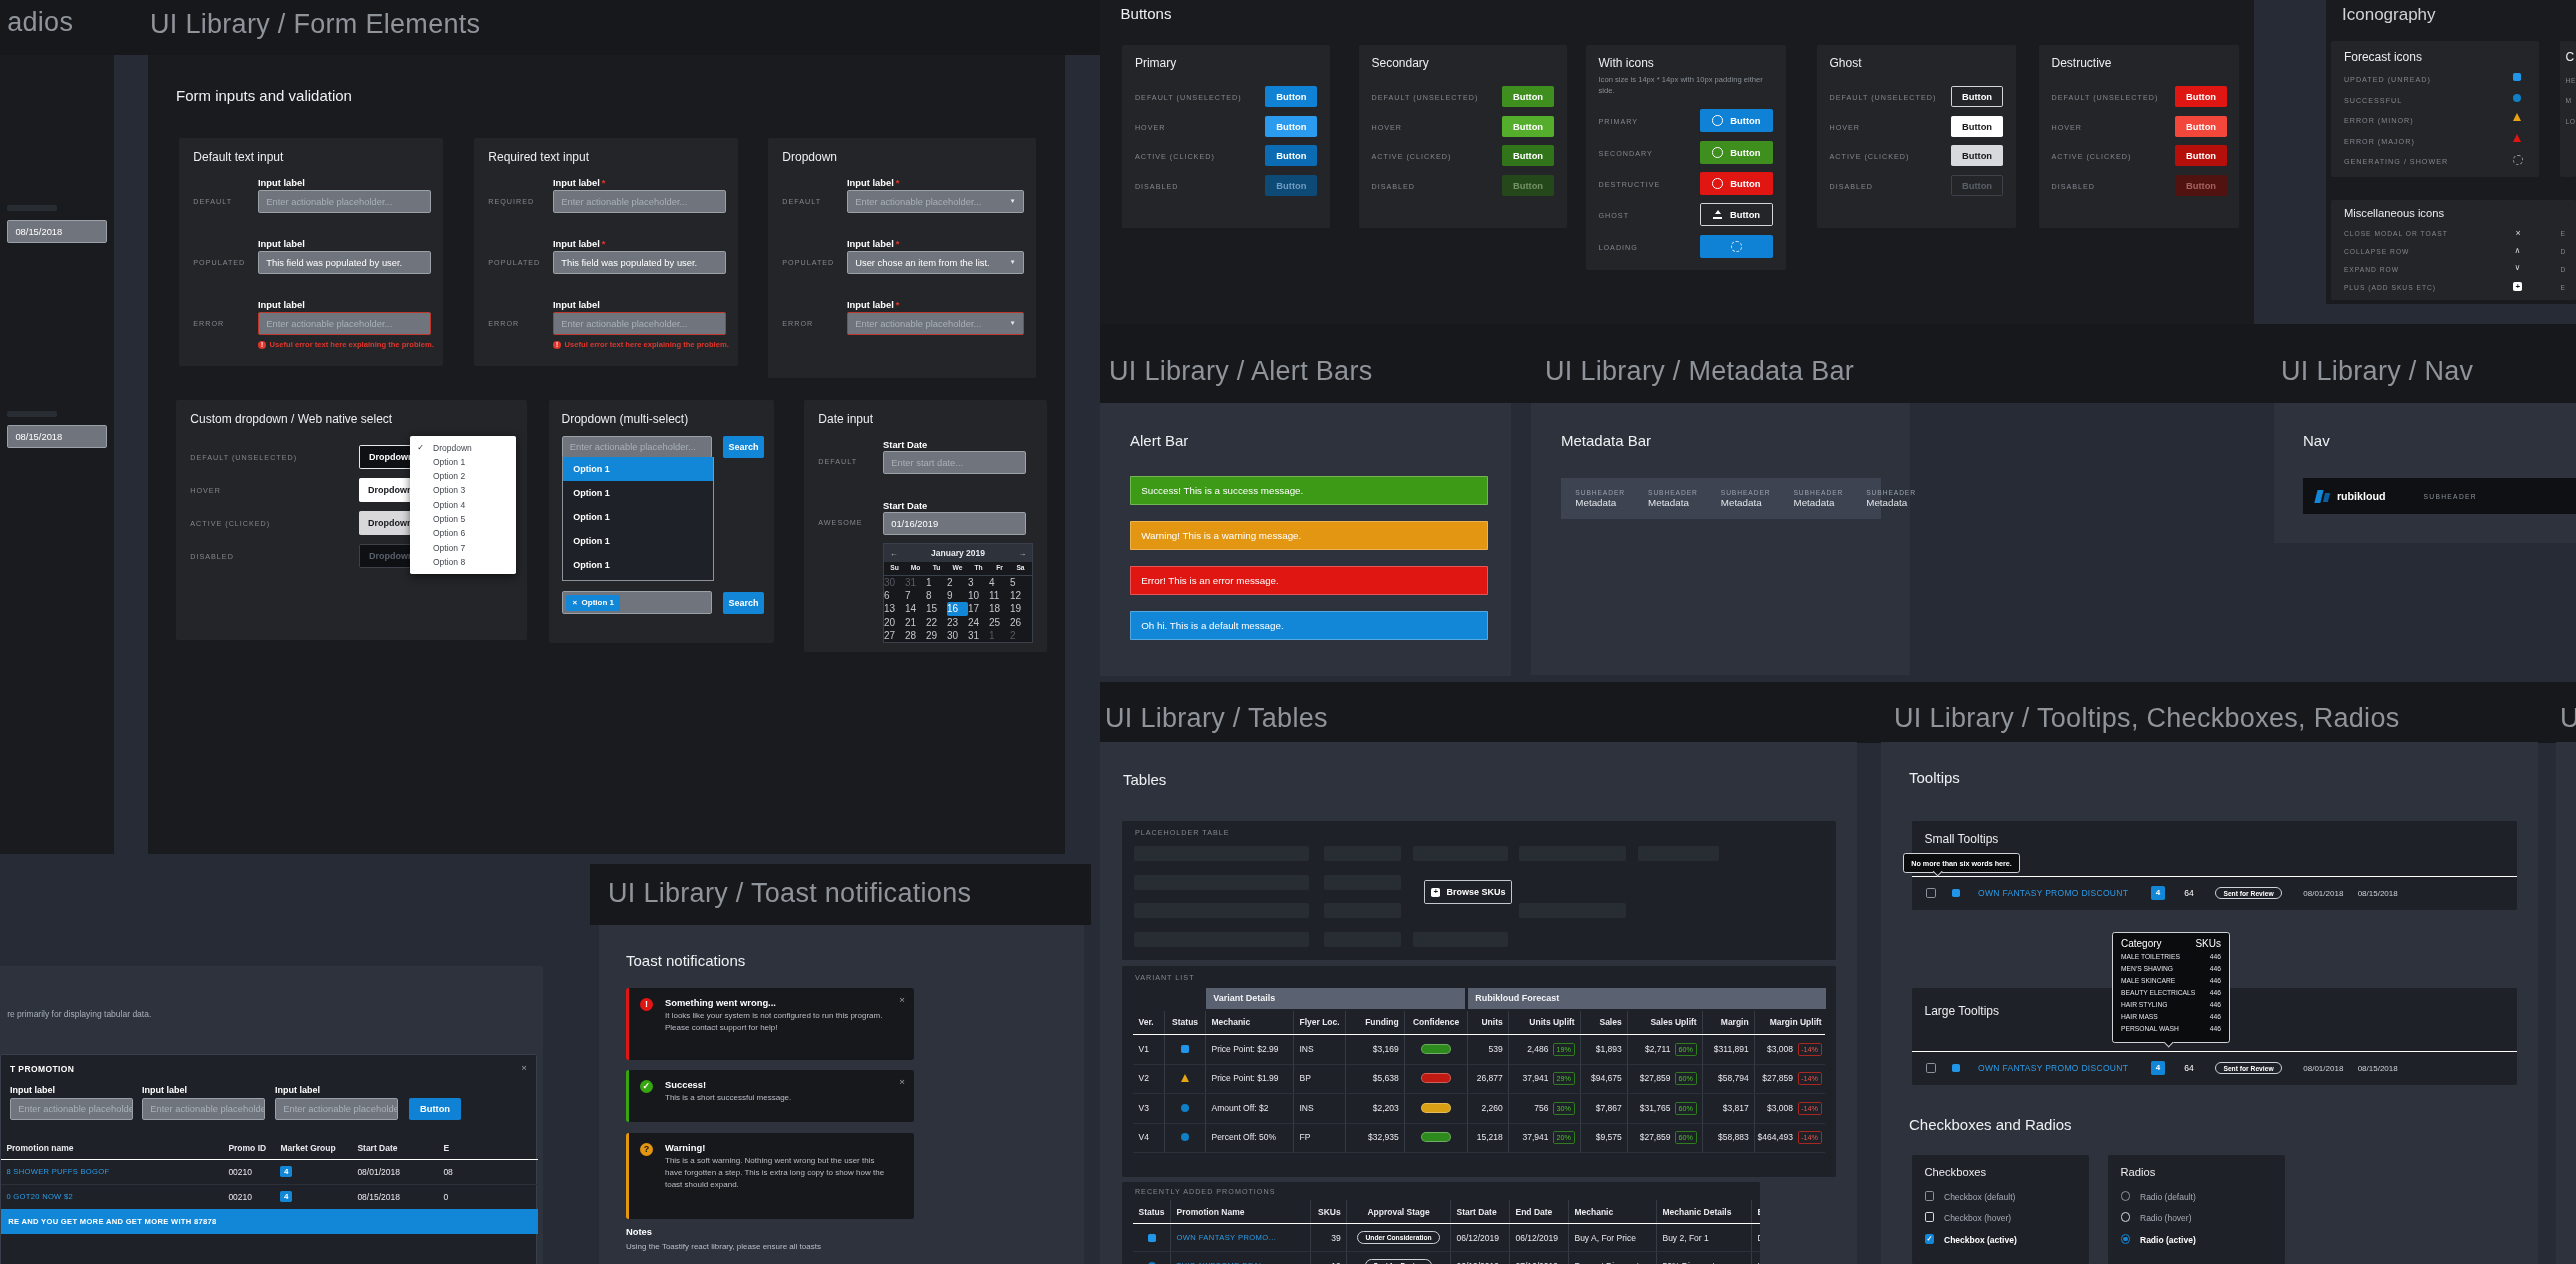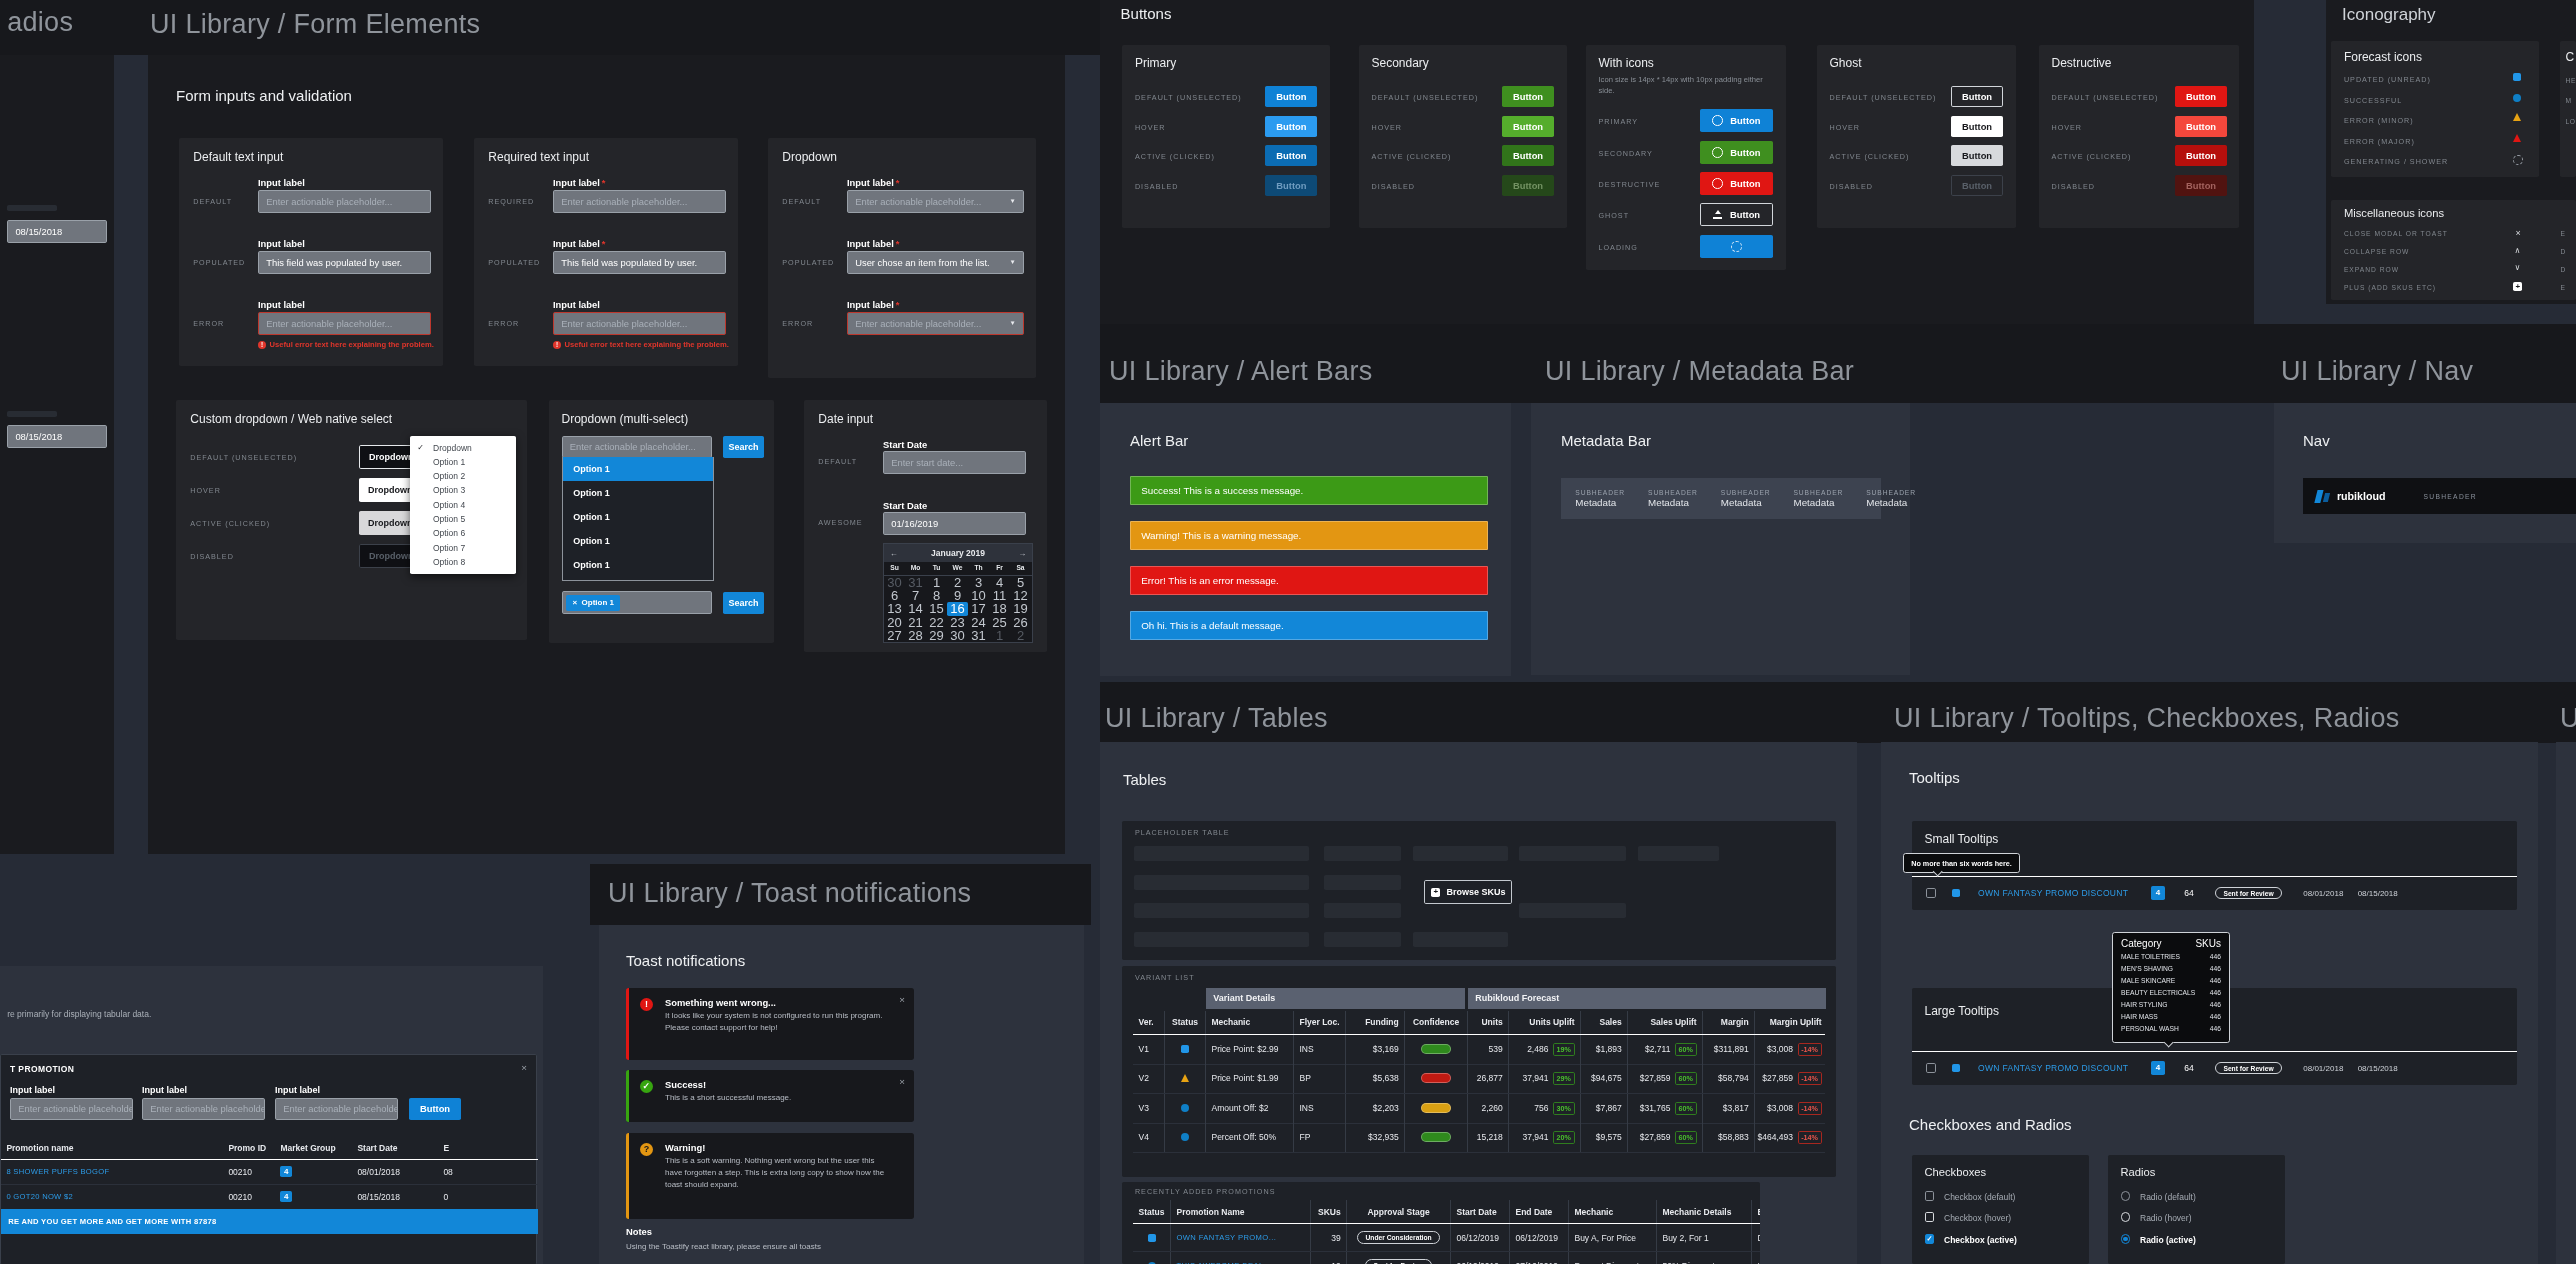--- a/index.html
+++ b/index.html
@@ -54,21 +54,21 @@
   .mopt.sel{background:#1287d8}
   .chip{background:#1287d8;height:16px;border-radius:1.8px;font-size:8px;font-weight:bold;display:flex;
       align-items:center;padding:0 6.3px;gap:4.5px;color:#fff}
   .cal{position:absolute;background:#17181c;border:0.9px solid #3a404b;box-sizing:border-box}
   .cal-head{height:18px;background:#2e323b;display:flex;align-items:center;font-weight:bold;font-size:8.5px;color:#e9ebee}
   .cal-head .arr{width:19.7px;text-align:center;font-size:8px;color:#c6cad0}
   .cal-head .mo{flex:1;text-align:center}
   .cal-days{display:flex;border-bottom:0.9px solid #3a404b}
   .cal-days span{width:21px;height:12.5px;line-height:12.5px;font-size:6.7px;font-weight:bold;text-align:center;color:#e6e9ec}
   .cal-grid{display:flex;flex-wrap:wrap}
-  .cd{width:21px;height:13.4px;line-height:13.4px;font-size:13px;text-align:center;color:#c3c8cf}
+  .cd{width:21px;height:13.4px;line-height:13.4px;font-size:10px;color:#c3c8cf}
   .cd.mut{color:#565b63}
   .cd.sel{background:#1287d8;color:#fff;border-radius:1.8px}
   .note{position:absolute;font-size:7.6px;color:#8a9097;line-height:1.4;white-space:normal}
   .dot-sq{width:8px;height:8px;border-radius:1.8px;background:#2196e8;flex:none}
   .dot-c{width:8px;height:8px;border-radius:50%;background:#0f7fc6;flex:none}
   .tri-y{width:0;height:0;border-left:4.5px solid transparent;border-right:4.5px solid transparent;border-bottom:8px solid #e8a313;flex:none}
   .tri-r{width:0;height:0;border-left:4.5px solid transparent;border-right:4.5px solid transparent;border-bottom:8px solid #e01613;flex:none}
   .spin{width:9.8px;height:9.8px;border:1.3px dashed #9aa0a8;border-radius:50%;box-sizing:border-box;flex:none}
   .xic{font-size:9px;color:#d6d9dd;line-height:1}
   .chev{font-size:8px;color:#d6d9dd;line-height:1}
@@ -97,21 +97,21 @@
   .vc{display:flex;align-items:center;padding:0 5.4px;border-right:0.9px solid #353b45;font-size:8.5px;color:#e8eaee;
       box-sizing:border-box;overflow:hidden;white-space:nowrap}
   .vc:last-child{border-right:none}
   .vh{font-weight:bold;font-size:8.5px}
   .num{justify-content:flex-end}
   .cen{justify-content:center}
   .hdline{border-bottom:1.8px solid #fff}
   .rline{border-bottom:0.9px solid #2b303a}
   .pillc{width:30px;height:9.8px;border-radius:5.4px;border:0.9px solid rgba(255,255,255,.3);box-sizing:border-box;flex:none}
   .pg{background:#2f8a1d}.pr{background:#c01a12}.py{background:#d9a013}
-  .upb{font-size:7.2px;font-weight:bold;border-radius:1.8px;padding:0.9px 2.7px;border:0.9px solid;margin-left:4.5px;white-space:nowrap;flex:none}
+  .upb{font-size:7.2px;font-weight:normal;border-radius:1.8px;padding:0.9px 2.7px;border:0.9px solid;margin-left:4.5px;white-space:nowrap;flex:none}
   .up{color:#49c02c;border-color:#2f7d1e}.dn{color:#e8564c;border-color:#a8271f}
   .lnk{color:#2d9ce8}
   .stg{border:0.9px solid #cfd3d8;border-radius:8px;padding:1.8px 7.2px;font-size:6.7px;font-weight:bold;color:#fff;white-space:nowrap;flex:none}
   .trow{position:absolute;left:0;right:0;display:flex;align-items:center;padding:0 14.3px;border-top:1.8px solid #fff;height:32px}
   .cb{width:9.8px;height:9.8px;border:1.3px solid #8d939b;border-radius:1.8px;box-sizing:border-box;flex:none}
   .cb.hv{border-color:#d8dbdf}
   .cb.on{background:#1287d8;border-color:#1287d8;display:flex;align-items:center;justify-content:center;
       color:#fff;font-size:7.2px;font-weight:bold}
   .rd{width:9.8px;height:9.8px;border:1.3px solid #8d939b;border-radius:50%;box-sizing:border-box;flex:none}
   .rd.hv{border-color:#d8dbdf}

